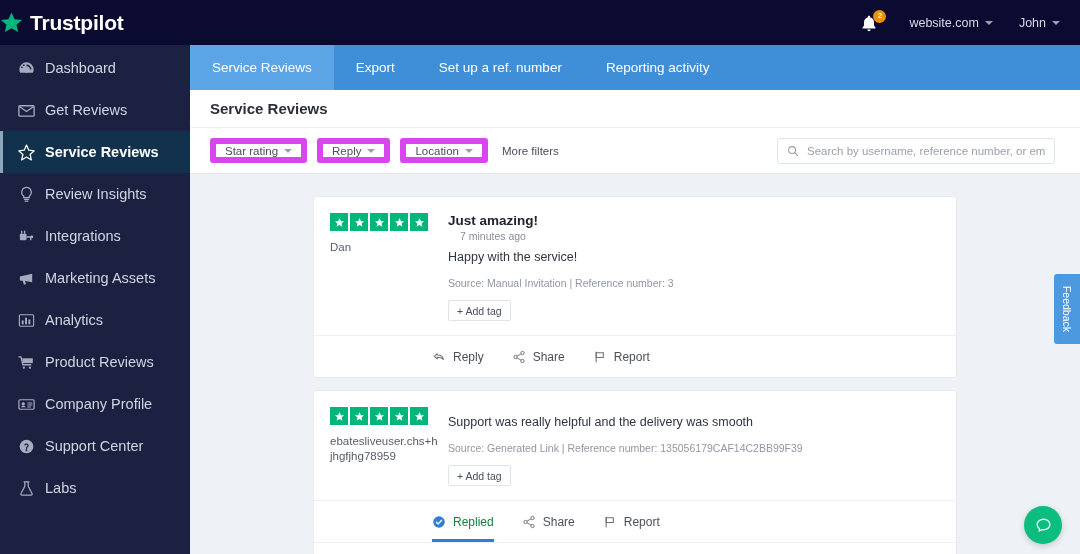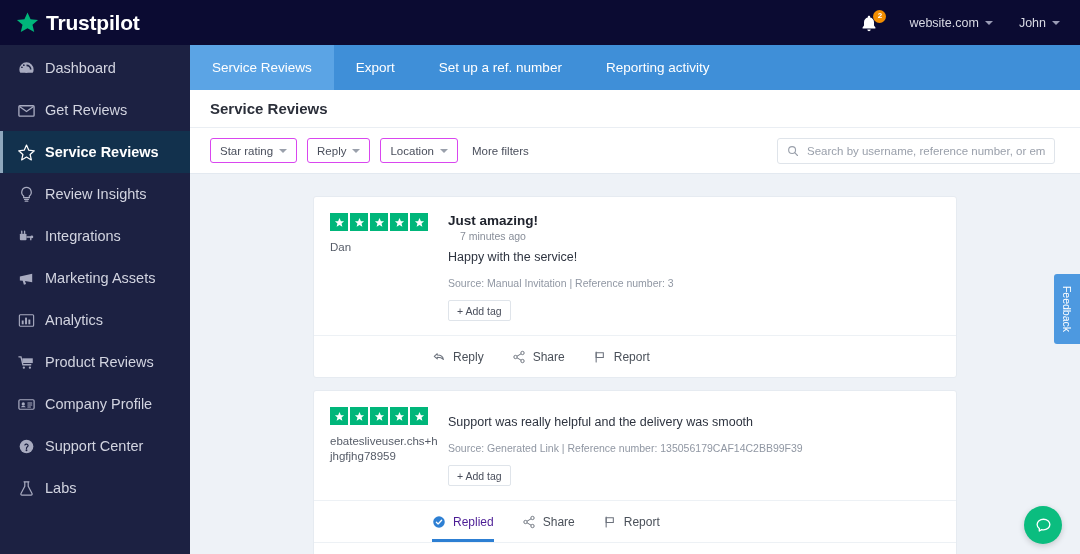--- a/index.html
+++ b/index.html
@@ -9,21 +9,21 @@
     font-family: "Liberation Sans", sans-serif;
     background: #eef2f7;
   }
   .app { position: relative; width: 1080px; height: 554px; display: flex; flex-direction: column; }
 
   
   .topbar {
     height: 45px; background: #0b0b32; flex: 0 0 45px;
     display: flex; align-items: center; position: relative; z-index: 30;
   }
-  .brand { display: flex; align-items: center; gap: 7px; padding-left: 16px; width: 190px; }
+  .brand { display: flex; align-items: center; gap: 7px; width: 190px; }
   .brand-star { width: 23px; height: 23px; display: block; }
   .brand-text { color: #ffffff; font-size: 21px; font-weight: 600; letter-spacing: -0.2px; }
   .topbar-right { margin-left: auto; display: flex; align-items: center; gap: 26px; padding-right: 20px; }
   .bell-wrap { position: relative; width: 22px; height: 24px; }
   .bell { width: 16px; height: 18px; display: block; margin-top: 4px; }
   .bell-badge {
     position: absolute; top: -1px; right: -3px;
     background: #f38e00; color: #fff; font-size: 8px; font-weight: 700;
     width: 13px; height: 13px; border-radius: 50%;
     display: flex; align-items: center; justify-content: center; line-height: 1;
@@ -75,21 +75,21 @@
     border-bottom: 1px solid #eaeef3;
   }
   .page-title { font-size: 15px; font-weight: 700; color: #2b2f3a; }
 
   .filterbar {
     background: #ffffff; height: 46px; flex: 0 0 46px;
     display: flex; align-items: center; padding: 0 25px 0 20px;
     border-bottom: 1px solid #e3e9f0; gap: 10px;
   }
   .filter-btn {
-    border: 1px solid #d946ef; background: #fff; border-radius: 3px;
+    border: 6px solid #d946ef; background: #fff; border-radius: 3px;
     height: 25px; padding: 0 9px; font-size: 11.5px; color: #4a4f5c;
     display: flex; align-items: center; gap: 6px; cursor: pointer;
   }
   .filter-btn .caret { border-top-color: #9aa0ab; }
   .more-filters { font-size: 11.5px; color: #4a4f5c; margin-left: 4px; cursor: pointer; }
   .search-box {
     margin-left: auto; width: 278px; height: 26px;
     border: 1px solid #dfe4ea; border-radius: 3px; background: #fff;
     display: flex; align-items: center; gap: 8px; padding: 0 9px; cursor: text;
   }
@@ -124,21 +124,21 @@
   }
   .card-actions {
     border-top: 1px solid #edf1f5; height: 42px; display: flex; align-items: center; gap: 28px;
     padding-left: 118px; position: relative;
   }
   .action {
     display: flex; align-items: center; gap: 7px; font-size: 12px; color: #4a5059; cursor: pointer; height: 100%;
     position: relative;
   }
   .action svg { display: block; }
-  .action.replied { color: #4c1d95; }
+  .action.replied { color: #15803d; }
   .action.replied::after {
     content: ""; position: absolute; left: 0; right: 0; bottom: 0; height: 3px; background: #2d7fd3;
   }
   .reply-row {
     border-top: 1px solid #edf1f5; display: flex; align-items: flex-start;
     padding: 12px 18px 14px 16px;
   }
 
   
   .feedback-tab {

